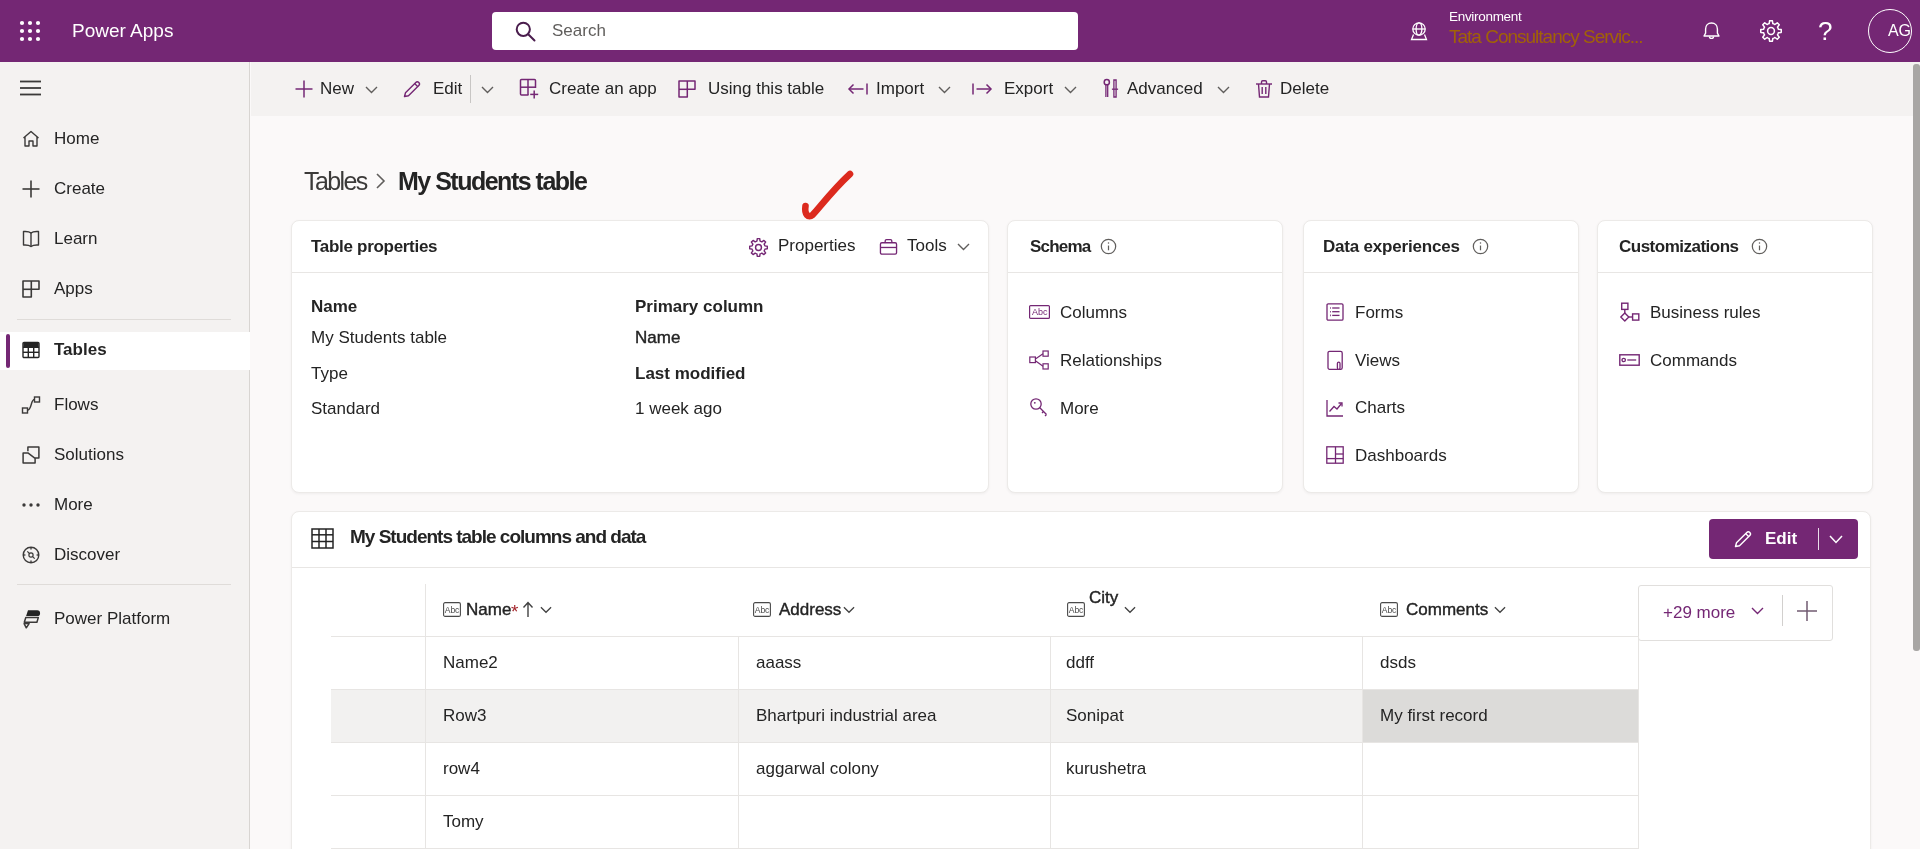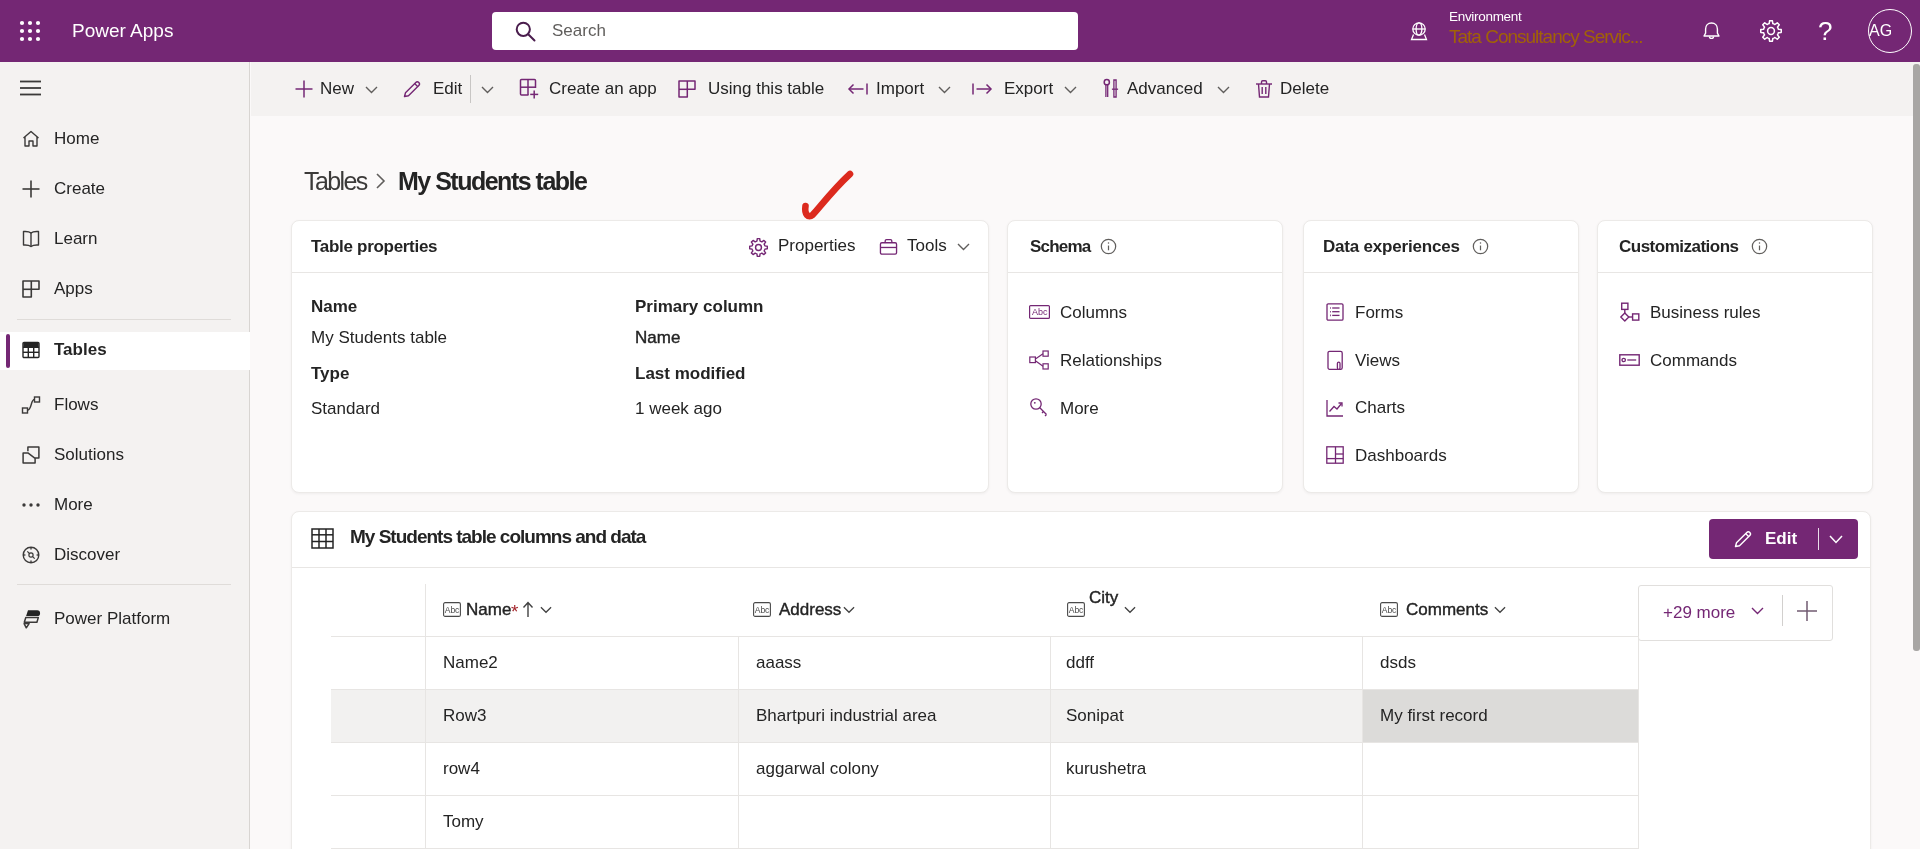--- a/index.html
+++ b/index.html
@@ -51,21 +51,21 @@
  <path d="M8.5 15.4 a2 2 0 0 0 4 0"></path>
 </svg>
 
 <svg class="abs" style="left:1760px;top:20px" width="22" height="22" viewBox="0 0 20 20" fill="none" stroke="#fff" stroke-width="1.4">
  <path d="M15.91 6.45 L16.24 7.05 L16.50 7.68 L16.70 8.33 L19.32 8.74 L19.32 11.26 L16.70 11.67 L16.50 12.32 L16.24 12.95 L15.91 13.55 L17.48 15.70 L15.70 17.48 L13.55 15.91 L12.95 16.24 L12.32 16.50 L11.67 16.70 L11.26 19.32 L8.74 19.32 L8.33 16.70 L7.68 16.50 L7.05 16.24 L6.45 15.91 L4.30 17.48 L2.52 15.70 L4.09 13.55 L3.76 12.95 L3.50 12.32 L3.30 11.67 L0.68 11.26 L0.68 8.74 L3.30 8.33 L3.50 7.68 L3.76 7.05 L4.09 6.45 L2.52 4.30 L4.30 2.52 L6.45 4.09 L7.05 3.76 L7.68 3.50 L8.33 3.30 L8.74 0.68 L11.26 0.68 L11.67 3.30 L12.32 3.50 L12.95 3.76 L13.55 4.09 L15.70 2.52 L17.48 4.30 Z" stroke-linejoin="round"></path>
  <circle cx="10" cy="10" r="3.1"></circle>
 </svg>
 
 <div class="abs" style="left:1818px;top:0;height:62px;line-height:62px;font-size:26px;color:#fff;font-weight:400">?</div>
 
-<div class="abs" style="left:1868px;top:9px;width:44px;height:44px;border:1.6px solid #fff;border-radius:50%;line-height:41px;text-align:left;font-size:16px;color:#fff">AG</div>
+<div class="abs" style="left:1868px;top:9px;width:44px;height:44px;border:1.6px solid #fff;border-radius:50%;line-height:41px;text-align:right;font-size:16px;color:#fff">AG</div>
 
 <div class="abs" style="left:0;top:62px;width:250px;height:787px;background:#f4f2f1;border-right:1px solid #d8d5d2"></div>
 
 <svg class="abs" style="left:20px;top:80px" width="21" height="16" viewBox="0 0 21 16" stroke="#3b3a39" stroke-width="1.8">
  <line x1="0" y1="1.5" x2="21" y2="1.5"></line>
     <line x1="0" y1="8" x2="21" y2="8"></line>
     <line x1="0" y1="14.5" x2="21" y2="14.5"></line>
 </svg>
 
 <svg class="abs ic" style="left:21px;top:129px" width="20" height="20" viewBox="0 0 20 20" fill="none" stroke="#3b3a39" stroke-width="1.4">
@@ -243,21 +243,21 @@
  <path d="M6.5 5 V3.2 A1.4 1.4 0 0 1 7.9 1.8 H12.1 A1.4 1.4 0 0 1 13.5 3.2 V5"></path>
  <line x1="1.5" y1="10" x2="18.5" y2="10"></line>
 </svg>
 <div class="abs" style="left:907px;top:236px;font-size:17px">Tools</div>
 <svg class="abs" style="left:957px;top:243px" width="13" height="8" viewBox="0 0 13 8" fill="none" stroke="#605e5c" stroke-width="1.4">
     <path d="M1 1 L6.5 6.5 L12 1"></path>
   </svg>
 <div class="abs" style="left:292px;top:272px;width:696px;height:1px;background:#e8e6e4"></div>
 <div class="abs" style="left:311px;top:297px;font-size:17px;font-weight:700">Name</div>
 <div class="abs" style="left:311px;top:328px;font-size:17px">My Students table</div>
-<div class="abs" style="left:311px;top:364px;font-size:17px;font-weight:700">Type</div>
+<div class="abs" style="left:311px;top:364px;font-size:17px;font-weight:400">Type</div>
 <div class="abs" style="left:311px;top:399px;font-size:17px">Standard</div>
 <div class="abs" style="left:635px;top:297px;font-size:17px;font-weight:700">Primary column</div>
 <div class="abs" style="left:635px;top:328px;font-size:17px;-webkit-text-stroke:0.4px #242424">Name</div>
 <div class="abs" style="left:635px;top:364px;font-size:17px;font-weight:700">Last modified</div>
 <div class="abs" style="left:635px;top:399px;font-size:17px">1 week ago</div>
 
 <div class="abs" style="left:1007px;top:220px;width:276px;height:273px;background:#fff;border:1px solid #eceae8;border-radius:8px;box-shadow:0 1px 3px rgba(0,0,0,0.05)"></div>
 <div class="abs" style="left:1030px;top:237px;font-size:17px;letter-spacing:-0.8px;font-weight:700">Schema</div>
 <svg class="abs" style="left:1100px;top:238px" width="17" height="17" viewBox="0 0 18 18" fill="none" stroke="#605e5c" stroke-width="1.3">
  <circle cx="9" cy="9" r="7.6"></circle>

